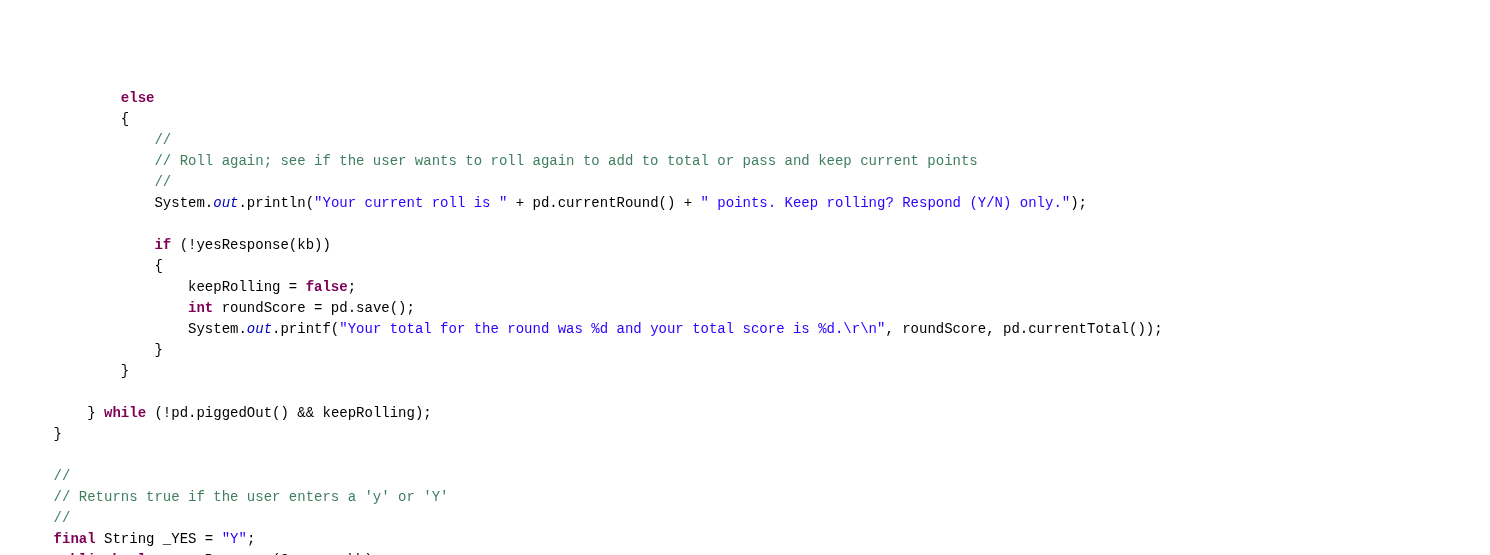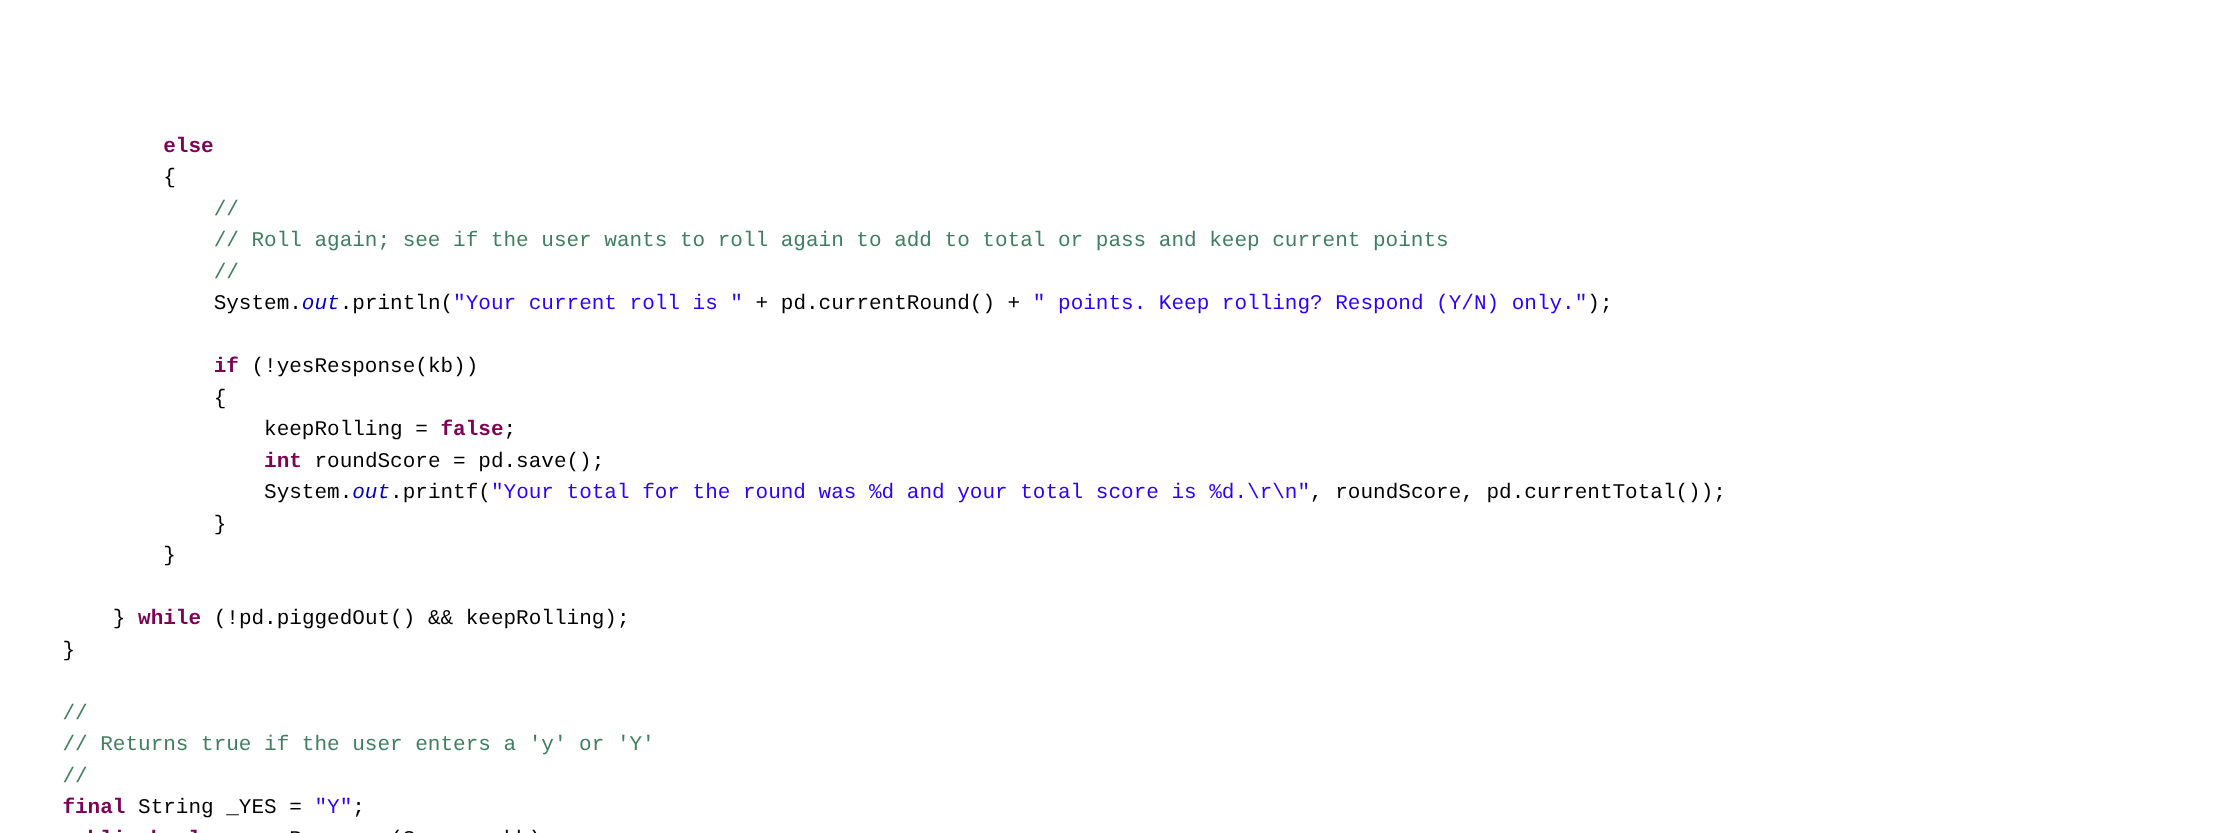--- a/index.html
+++ b/index.html
@@ -11,21 +11,21 @@
     line-height: 21px;
     color: #000000;
     white-space: pre;
     overflow-x: auto;
   }
   .code-container {
     padding: 4px 0 0 0;
   }
   .line {
     display: block;
-    padding-left: 8px;
+    padding-left: 20px;
   }
   .kw { color: #7f0055; font-weight: bold; }
   .comment { color: #3f7f5f; }
   .str { color: #2a00ff; }
   .static-field { color: #0000c0; font-style: italic; }
   .plain { color: #000000; }
 </style>
 </head>
 <body>
 

